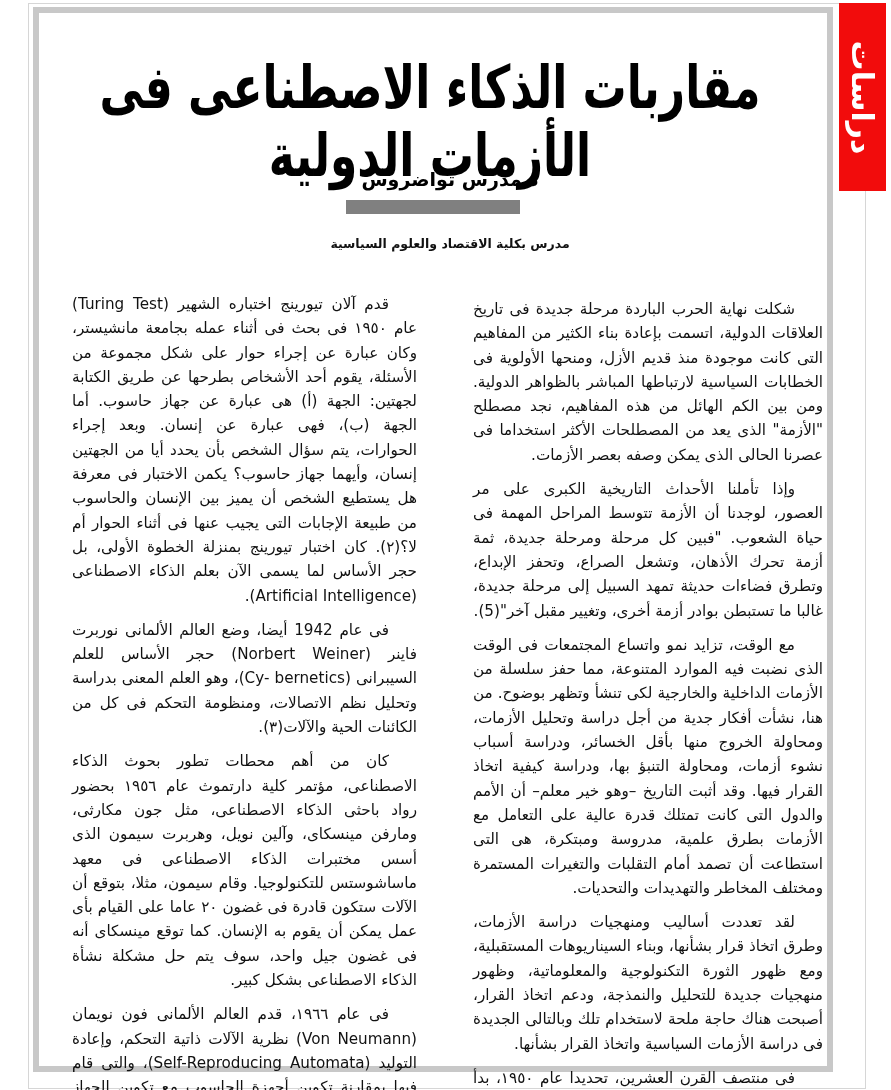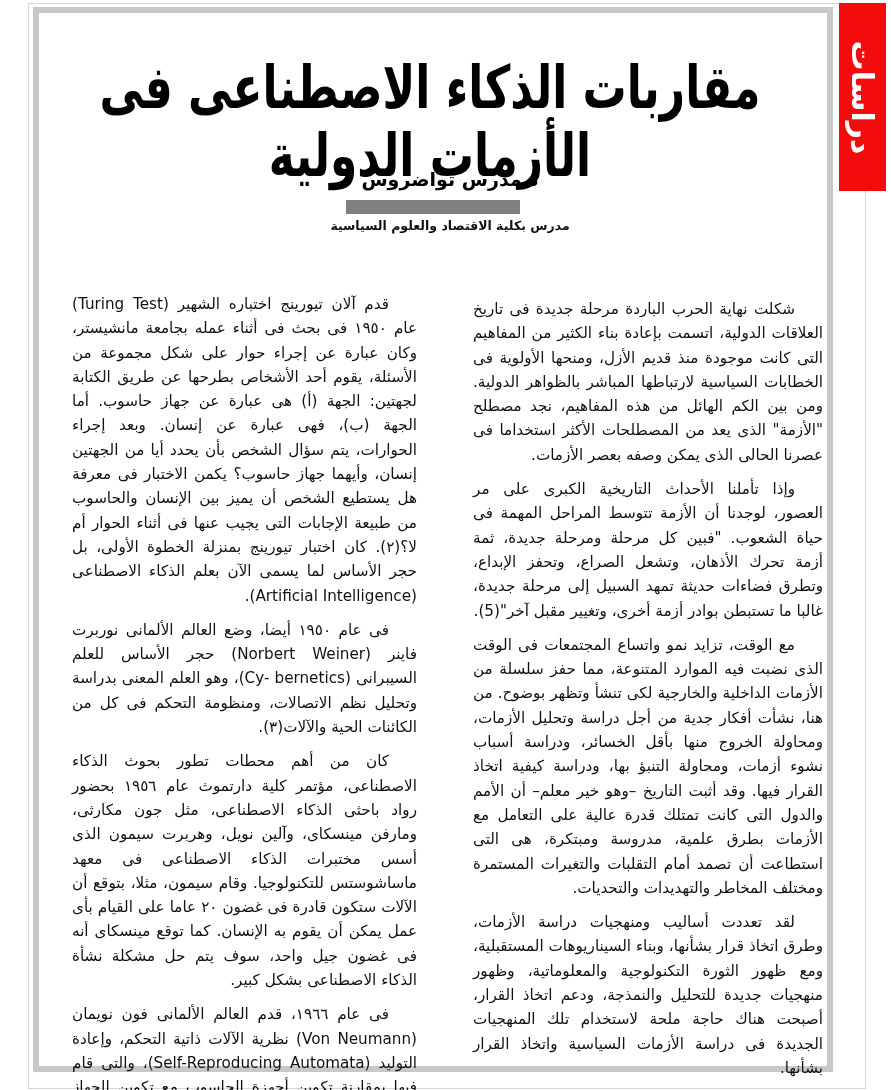--- a/index.html
+++ b/index.html
@@ -5,21 +5,21 @@
   html, body { margin:0; padding:0; background:#ffffff; }
   body { width:891px; height:1090px; position:relative; overflow:hidden; font-family:"DejaVu Sans", sans-serif; }
   .outer-frame { position:absolute; left:28px; top:3px; width:838px; height:1086px; border:1px solid #d6d6d6; box-sizing:border-box; }
   .page-frame { position:absolute; left:33px; top:7px; width:800px; height:1065px; border:6px solid #c8c8c8; box-sizing:border-box; background:#fff; }
   .side-tab { position:absolute; left:839px; top:3px; width:47px; height:188px; background:#f20c0c; display:flex; align-items:center; justify-content:center; }
   .side-tab-text { color:#ffffff; font-weight:bold; font-size:30px; writing-mode:vertical-rl; transform:rotate(180deg); letter-spacing:2px; font-family:"DejaVu Sans", sans-serif; }
   .side-tab-text { transform:rotate(90deg); writing-mode:horizontal-tb; white-space:nowrap; }
   .title { position:absolute; left:60px; top:70px; width:740px; text-align:center; font-size:44px; font-weight:900; color:#000; direction:rtl; font-family:"DejaVu Sans", sans-serif; letter-spacing:-1px; transform:scaleY(1.35); transform-origin:center; }
   .author { position:absolute; left:300px; top:168px; width:300px; text-align:center; font-size:19px; font-weight:bold; direction:rtl; color:#000; }
   .author-bar { position:absolute; left:346px; top:200px; width:174px; height:14px; background:#808080; }
-  .affiliation { position:absolute; left:300px; top:218px; width:300px; text-align:center; font-size:12.5px; font-weight:bold; direction:rtl; color:#111; }
+  .affiliation { position:absolute; left:300px; top:236px; width:300px; text-align:center; font-size:12.5px; font-weight:bold; direction:rtl; color:#111; }
   .column { position:absolute; direction:rtl; text-align:justify; font-size:15.2px; line-height:24.3px; color:#111; font-family:"DejaVu Sans", sans-serif; }
   .col-right { left:457px; top:297px; width:366px; }
   .col-left { left:56px; top:292px; width:361px; }
   .column p { margin:0 0 10px 16px; text-indent:28px; text-align-last:right; }
   .column p:last-child { margin-bottom:0; }
 </style>
 </head>
 <body>
 
 <div class="outer-frame"></div>
@@ -31,23 +31,23 @@
 
 <h1 class="title" style="margin:0;">مقاربات الذكاء الاصطناعى فى الأزمات الدولية</h1>
 <div class="author">د.مدرس تواضروس</div>
 <div class="author-bar"></div>
 <div class="affiliation">مدرس بكلية الاقتصاد والعلوم السياسية</div>
 
 <div class="column col-right">
   <p>شكلت نهاية الحرب الباردة مرحلة جديدة فى تاريخ العلاقات الدولية، اتسمت بإعادة بناء الكثير من المفاهيم التى كانت موجودة منذ قديم الأزل، ومنحها الأولوية فى الخطابات السياسية لارتباطها المباشر بالظواهر الدولية. ومن بين الكم الهائل من هذه المفاهيم، نجد مصطلح "الأزمة" الذى يعد من المصطلحات الأكثر استخداما فى عصرنا الحالى الذى يمكن وصفه بعصر الأزمات.</p>
   <p>وإذا تأملنا الأحداث التاريخية الكبرى على مر العصور، لوجدنا أن الأزمة تتوسط المراحل المهمة فى حياة الشعوب. "فبين كل مرحلة ومرحلة جديدة، ثمة أزمة تحرك الأذهان، وتشعل الصراع، وتحفز الإبداع، وتطرق فضاءات حديثة تمهد السبيل إلى مرحلة جديدة، غالبا ما تستبطن بوادر أزمة أخرى، وتغيير مقبل آخر"(5).</p>
   <p>مع الوقت، تزايد نمو واتساع المجتمعات فى الوقت الذى نضبت فيه الموارد المتنوعة، مما حفز سلسلة من الأزمات الداخلية والخارجية لكى تنشأ وتظهر بوضوح. من هنا، نشأت أفكار جدية من أجل دراسة وتحليل الأزمات، ومحاولة الخروج منها بأقل الخسائر، ودراسة أسباب نشوء أزمات، ومحاولة التنبؤ بها، ودراسة كيفية اتخاذ القرار فيها. وقد أثبت التاريخ –وهو خير معلم– أن الأمم والدول التى كانت تمتلك قدرة عالية على التعامل مع الأزمات بطرق علمية، مدروسة ومبتكرة، هى التى استطاعت أن تصمد أمام التقلبات والتغيرات المستمرة ومختلف المخاطر والتهديدات والتحديات.</p>
-  <p>لقد تعددت أساليب ومنهجيات دراسة الأزمات، وطرق اتخاذ قرار بشأنها، وبناء السيناريوهات المستقبلية، ومع ظهور الثورة التكنولوجية والمعلوماتية، وظهور منهجيات جديدة للتحليل والنمذجة، ودعم اتخاذ القرار، أصبحت هناك حاجة ملحة لاستخدام تلك المنهجيات الجديدة فى دراسة الأزمات السياسية واتخاذ القرار بشأنها.</p>
+  <p>لقد تعددت أساليب ومنهجيات دراسة الأزمات، وطرق اتخاذ قرار بشأنها، وبناء السيناريوهات المستقبلية، ومع ظهور الثورة التكنولوجية والمعلوماتية، وظهور منهجيات جديدة للتحليل والنمذجة، ودعم اتخاذ القرار، أصبحت هناك حاجة ملحة لاستخدام تلك وبالتالى الجديدة فى دراسة الأزمات السياسية واتخاذ القرار بشأنها.</p>
   <p>فى منتصف القرن العشرين، تحديدا عام ١٩٥٠، بدأ التنظير لما يسمى بالمنهج الحاسوبى (Computational Paradigm) منهج علمى مستقل يعنى بدراسة وتحليل النظم الاجتماعية المعقدة على يد عالم الرياضيات البريطانى آلان تيورينج (Alan Turing) الذى قام باختراع ما يعرف باختبار تيورينج، طارحا تساؤلا أساسيا هو: "هل تستطيع الآلة أن تفكر؟".</p>
 </div>
 
 <div class="column col-left">
   <p>قدم آلان تيورينج اختباره الشهير (Turing Test) عام ١٩٥٠ فى بحث فى أثناء عمله بجامعة مانشيستر، وكان عبارة عن إجراء حوار على شكل مجموعة من الأسئلة، يقوم أحد الأشخاص بطرحها عن طريق الكتابة لجهتين: الجهة (أ) هى عبارة عن جهاز حاسوب. أما الجهة (ب)، فهى عبارة عن إنسان. وبعد إجراء الحوارات، يتم سؤال الشخص بأن يحدد أيا من الجهتين إنسان، وأيهما جهاز حاسوب؟ يكمن الاختبار فى معرفة هل يستطيع الشخص أن يميز بين الإنسان والحاسوب من طبيعة الإجابات التى يجيب عنها فى أثناء الحوار أم لا؟(٢). كان اختبار تيورينج بمنزلة الخطوة الأولى، بل حجر الأساس لما يسمى الآن بعلم الذكاء الاصطناعى (Artificial Intelligence).</p>
-  <p>فى عام ١٩٥٠ أيضا، وضع العالم الألمانى نوربرت فاينر (Norbert Weiner) حجر الأساس للعلم السيبرانى (Cy- bernetics)، وهو العلم المعنى بدراسة وتحليل نظم الاتصالات، ومنظومة التحكم فى كل من الكائنات الحية والآلات(٣).</p>
+  <p>فى عام 1942 أيضا، وضع العالم الألمانى نوربرت فاينر (Norbert Weiner) حجر الأساس للعلم السيبرانى (Cy- bernetics)، وهو العلم المعنى بدراسة وتحليل نظم الاتصالات، ومنظومة التحكم فى كل من الكائنات الحية والآلات(٣).</p>
   <p>كان من أهم محطات تطور بحوث الذكاء الاصطناعى، مؤتمر كلية دارتموث عام ١٩٥٦ بحضور رواد باحثى الذكاء الاصطناعى، مثل جون مكارثى، ومارفن مينسكاى، وآلين نويل، وهربرت سيمون الذى أسس مختبرات الذكاء الاصطناعى فى معهد ماساشوستس للتكنولوجيا. وقام سيمون، مثلا، بتوقع أن الآلات ستكون قادرة فى غضون ٢٠ عاما على القيام بأى عمل يمكن أن يقوم به الإنسان. كما توقع مينسكاى أنه فى غضون جيل واحد، سوف يتم حل مشكلة نشأة الذكاء الاصطناعى بشكل كبير.</p>
   <p>فى عام ١٩٦٦، قدم العالم الألمانى فون نويمان (Von Neumann) نظرية الآلات ذاتية التحكم، وإعادة التوليد (Self-Reproducing Automata)، والتى قام فيها بمقارنة تكوين أجهزة الحاسوب مع تكوين الجهاز العصبى بجسم الإنسان. لا تكتفى الآلة التى قدمها فون نويمان فقط بالقدرة على التفكير والتحكم الذاتى، بل تستطيع أيضا إعادة تركيب أجزائها لتصنع منها آلة جديدة تشبهها تماما، وبالتالى تعيد تصنيع نفسها مرة أخرى(٤).</p>
 
 </div>
 
 </body></html>

